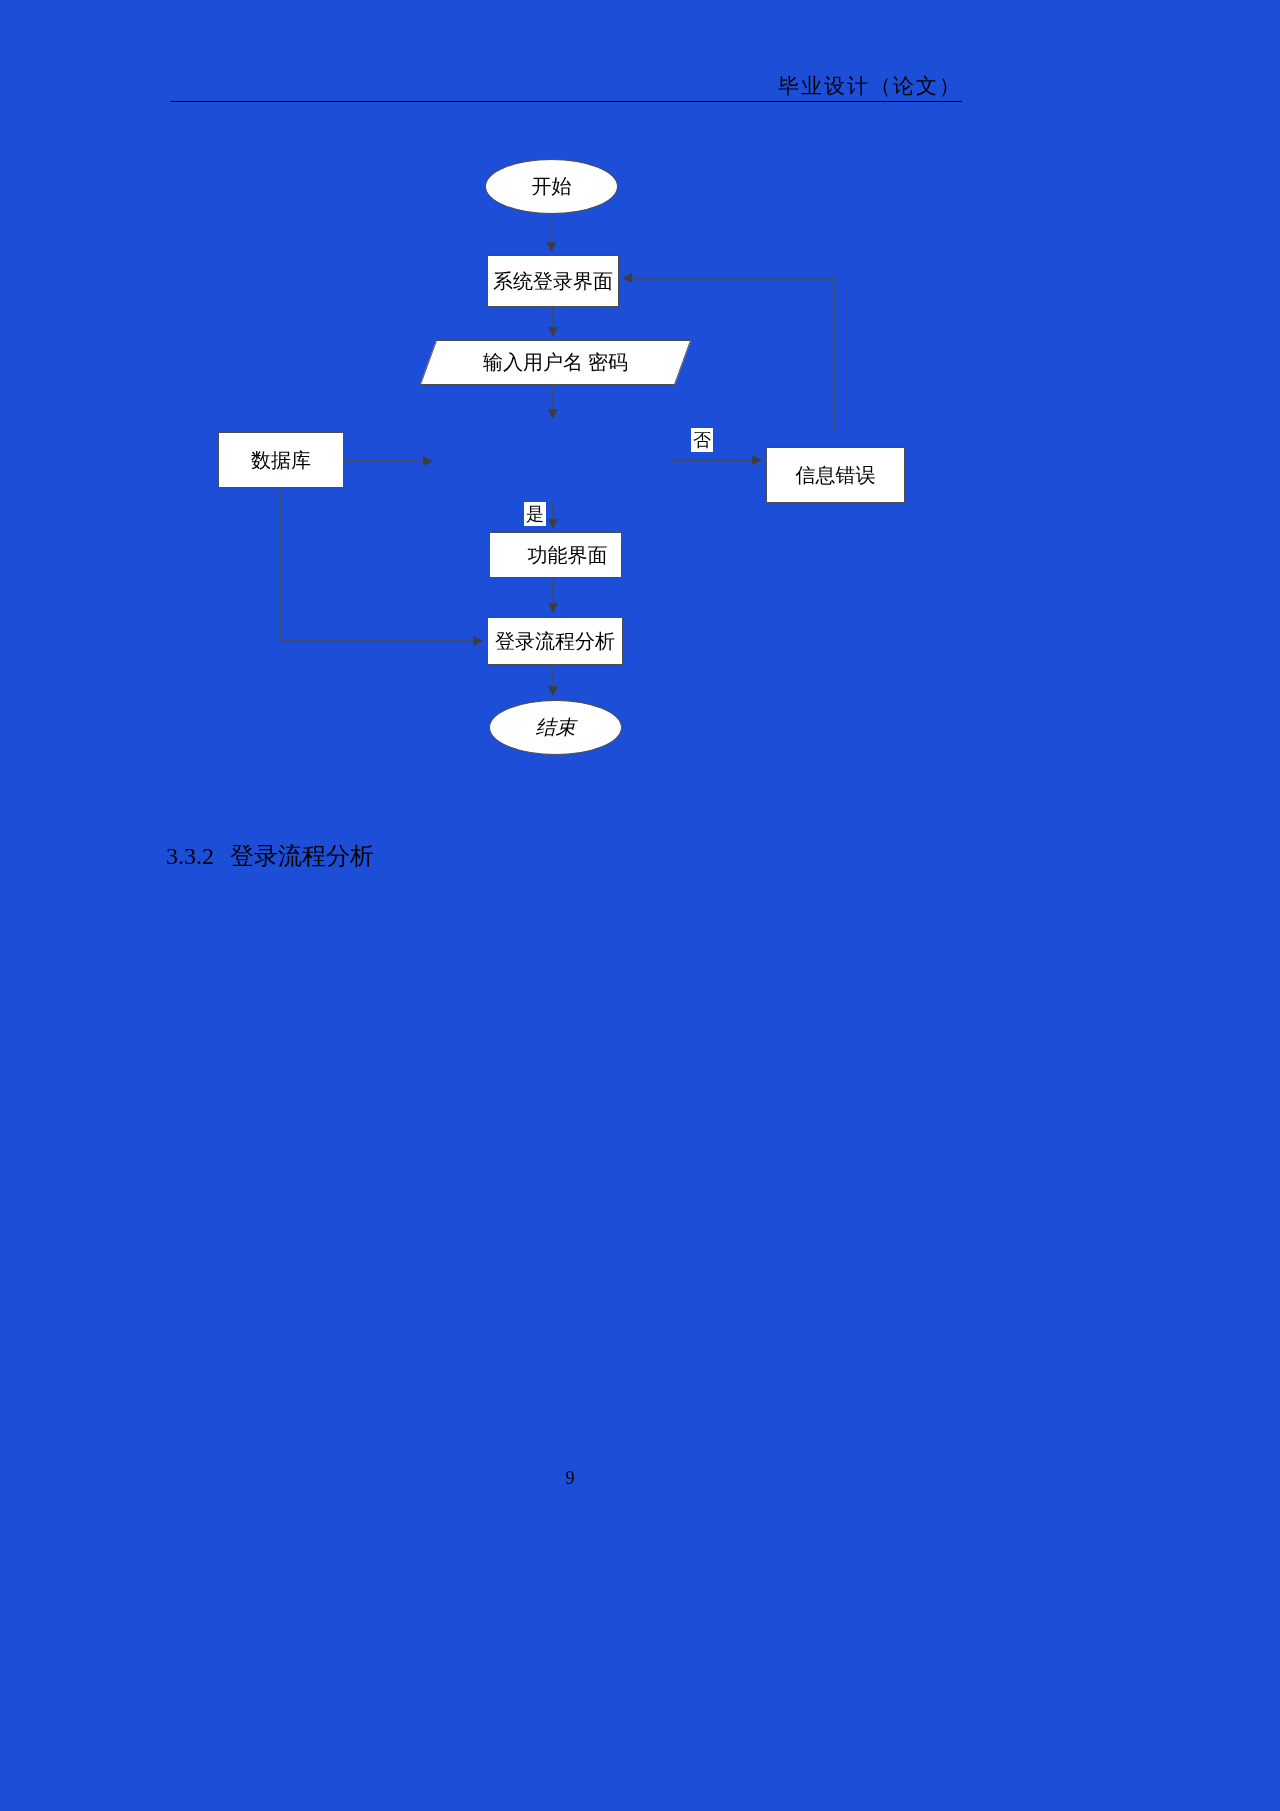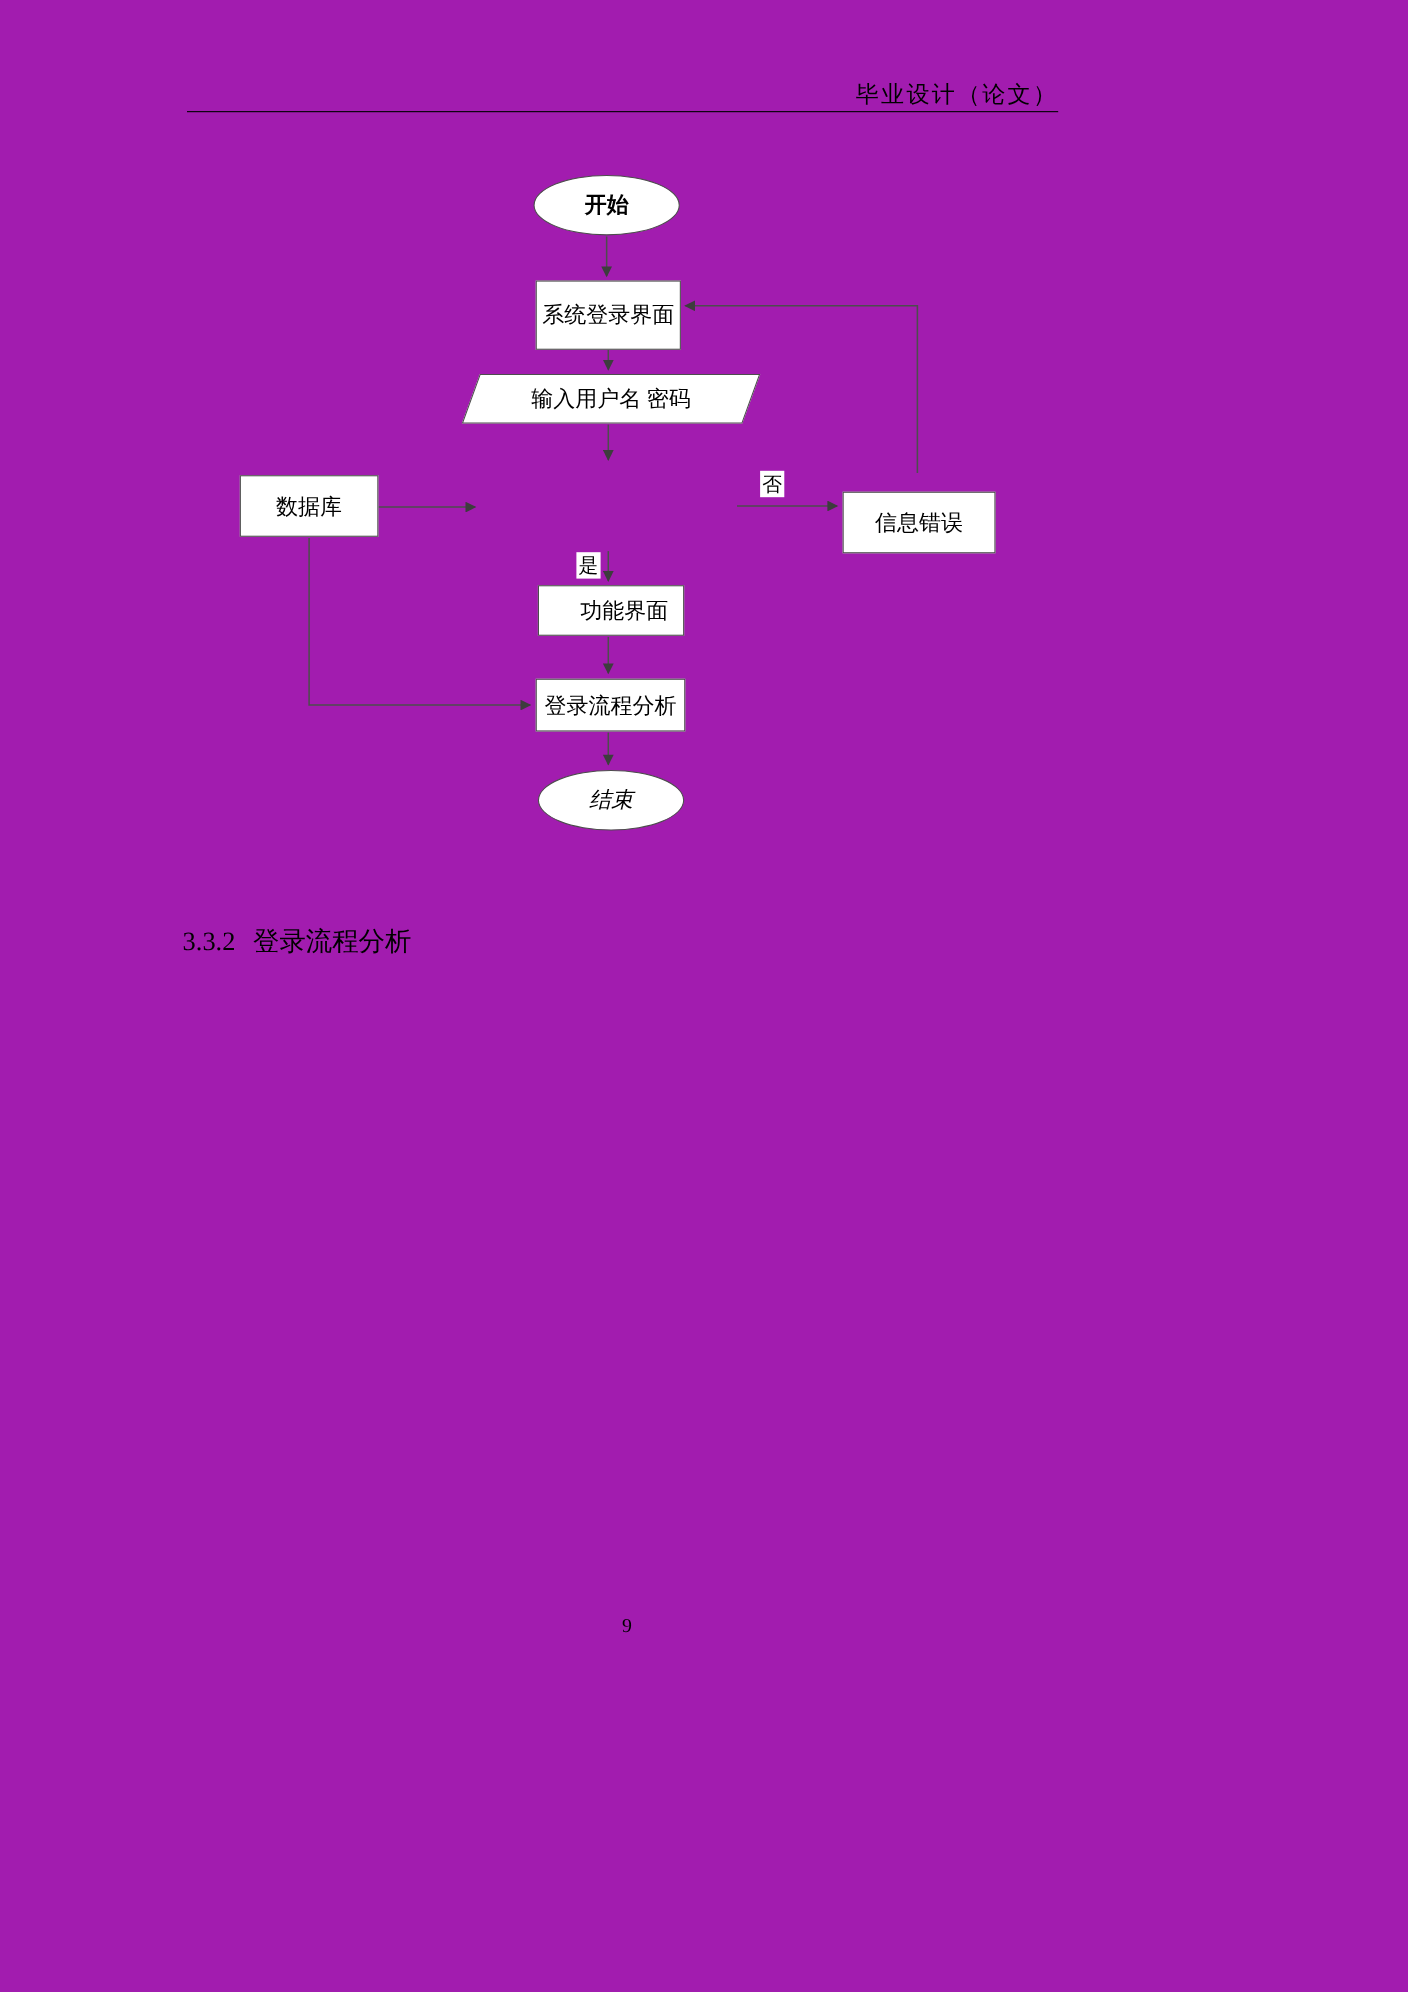--- a/index.html
+++ b/index.html
@@ -1,20 +1,20 @@
 <!DOCTYPE html>
 <html><head>
 <meta charset="utf-8">
 <style>
   html,body{margin:0;padding:0;}
   body{
     width:1280px;height:1811px;background:#ffffff;position:relative;
     font-family:"Liberation Serif","DejaVu Serif",serif;color:#000;
   }
-  .page{position:absolute;inset:0;width:1280px;height:1811px;background:#a21caf;overflow:hidden;}
+  .page{position:absolute;inset:0;width:1280px;height:1811px;background:#1d4ed8;overflow:hidden;}
 
   .header-text{position:absolute;top:72px;left:560px;width:402px;text-align:right;font-size:21px;letter-spacing:2px;}
   .header-rule{position:absolute;top:101px;left:170px;width:792px;height:1px;background:#000;}
 
   .connector-svg{position:absolute;top:0;left:0;width:1280px;height:1811px;pointer-events:none;}
   .connector-svg line,.connector-svg polyline{stroke:#4d4d4d;stroke-width:1.4;fill:none;}
 
   .node{position:absolute;display:flex;align-items:center;justify-content:center;font-size:20px;background:#fff;box-sizing:border-box;}
   .rect{border:1px solid #4d4d4d;}
   .oval{border:1px solid #4d4d4d;border-radius:50%;}
@@ -56,25 +56,25 @@
     <line x1="553" y1="386" x2="553" y2="418" marker-end="url(#arrow)"></line>
     <line x1="344" y1="461" x2="432" y2="461" marker-end="url(#arrow)"></line>
     <line x1="670" y1="460" x2="761" y2="460" marker-end="url(#arrow)"></line>
     <polyline points="834,430 834,278 623,278" marker-end="url(#arrow)"></polyline>
     <line x1="553" y1="501" x2="553" y2="528" marker-end="url(#arrow)"></line>
     <line x1="553" y1="579" x2="553" y2="612" marker-end="url(#arrow)"></line>
     <polyline points="281,489 281,641 482,641" marker-end="url(#arrow)"></polyline>
     <line x1="553" y1="666" x2="553" y2="695" marker-end="url(#arrow)"></line>
   </svg>
 
-  <div class="node oval" style="left:485px;top:159px;width:133px;height:55px;font-weight:bold;">
+  <div class="node oval" style="left:485px;top:159px;width:133px;height:55px;">
     <span class="node-text">开始</span>
   </div>
 
-  <div class="node rect" style="left:487px;top:255px;width:132px;height:63px;">
+  <div class="node rect" style="left:487px;top:255px;width:132px;height:52px;">
     <span class="node-text">系统登录界面</span>
   </div>
 
   <div class="node para" style="left:428px;top:340px;width:255px;height:45px;">
     <span class="inner node-text">输入用户名 密码</span>
   </div>
 
 
   <div class="node rect" style="left:218px;top:432px;width:126px;height:56px;">
     <span class="node-text">数据库</span>

